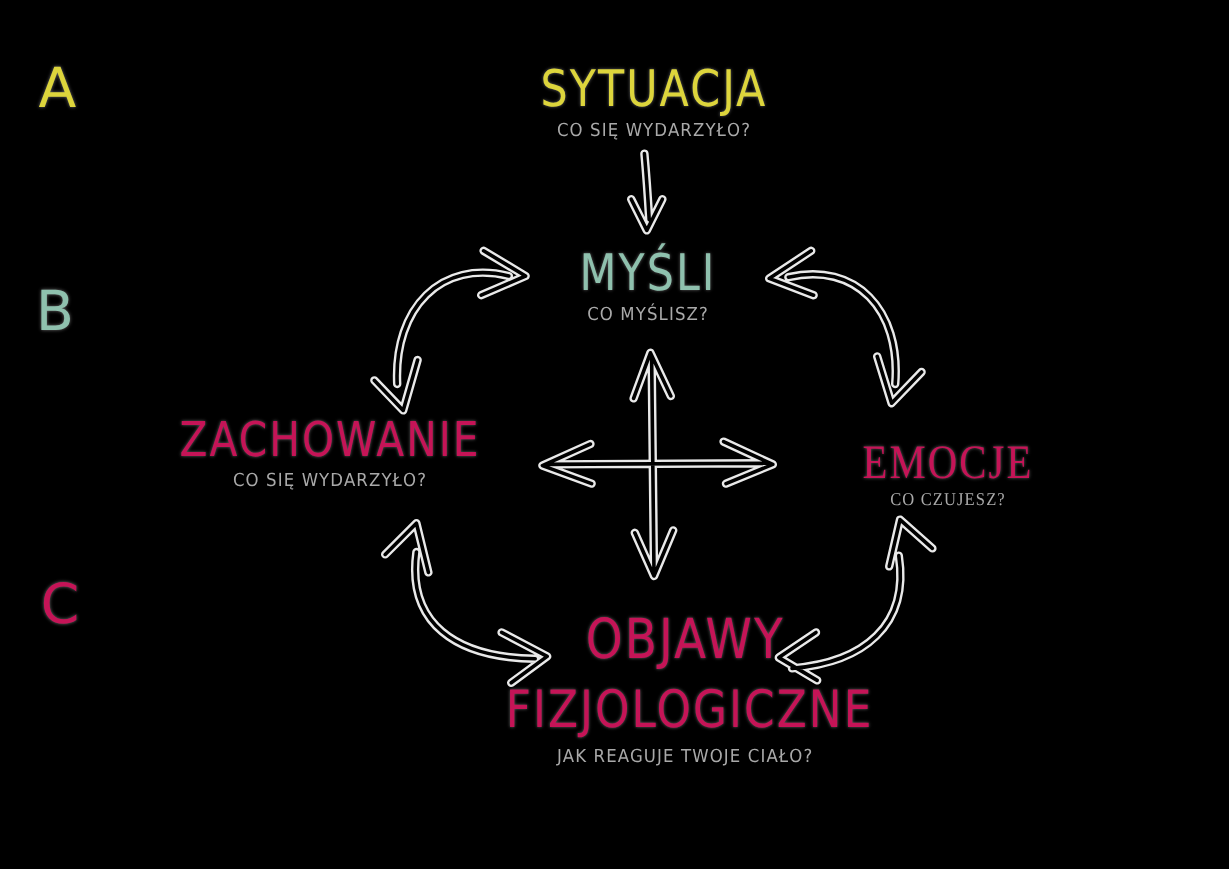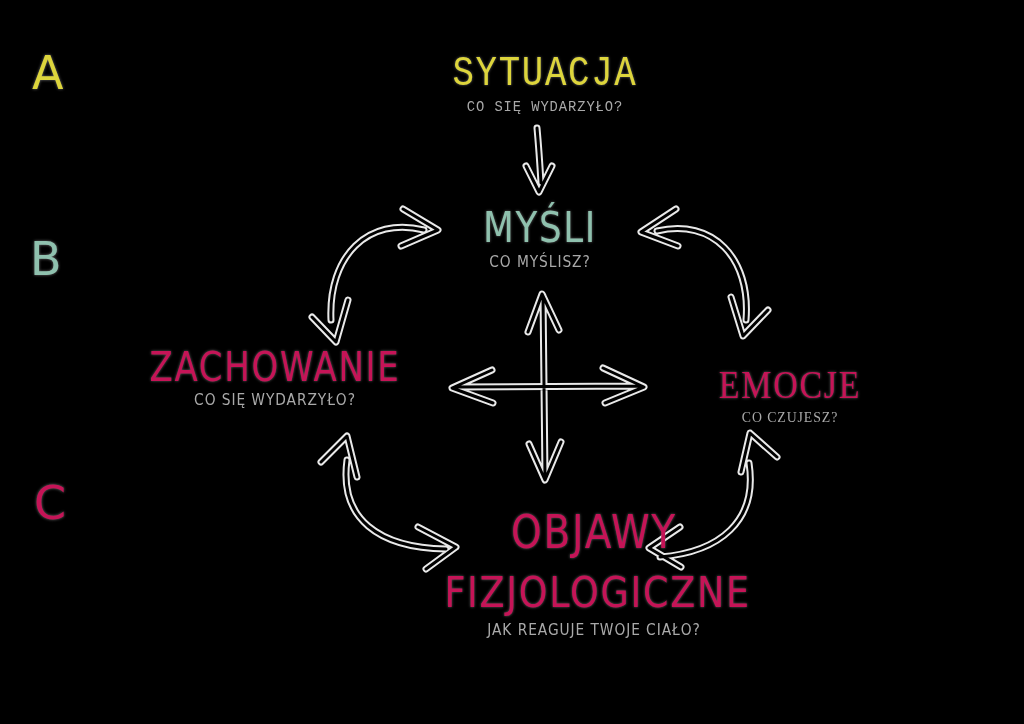--- a/index.html
+++ b/index.html
@@ -39,29 +39,29 @@
     letter-spacing:1px;
     color:#a9a9a9;
     transform:scaleX(.92);
     transform-origin:center;
     white-space:nowrap;
   }
   .t-yellow{color:#ddd53c;}
   .t-teal{color:#8fc1ae;}
   .t-crimson{color:#c51457;}
 
-  .n-sytuacja{left:370px;top:52px;width:350px;font-family:Liberation Mono, monospace;}
+  .n-sytuacja{left:370px;top:52px;width:350px;}
   .n-sytuacja .node-title{font-size:42px;}
   .n-mysli{left:390px;top:206px;width:300px;}
   .n-mysli .node-title{font-size:42px;}
   .n-zachowanie{left:125px;top:346px;width:300px;}
   .n-zachowanie .node-title{font-size:40px;}
   .n-emocje{left:640px;top:364px;width:300px;font-family:Liberation Serif, serif;}
   .n-emocje .node-title{font-size:40px;}
-  .n-objawy{left:418px;top:508px;width:352px;}
+  .n-objawy{left:395px;top:508px;width:352px;}
   .n-objawy .title-1{font-size:46px;}
   .n-objawy .title-2{font-size:43px;margin-top:14px;}
   .n-objawy .node-sub{margin-top:6px;}
 
   
   svg.arrow-layer{position:absolute;left:0;top:0;width:1024px;height:724px;}
   .arrow use{fill:none;stroke-linecap:round;stroke-linejoin:round;}
   .arrow .outer{stroke:#e9e9e9;stroke-width:7;}
   .arrow .inner{stroke:#000;stroke-width:3;}
 </style>

